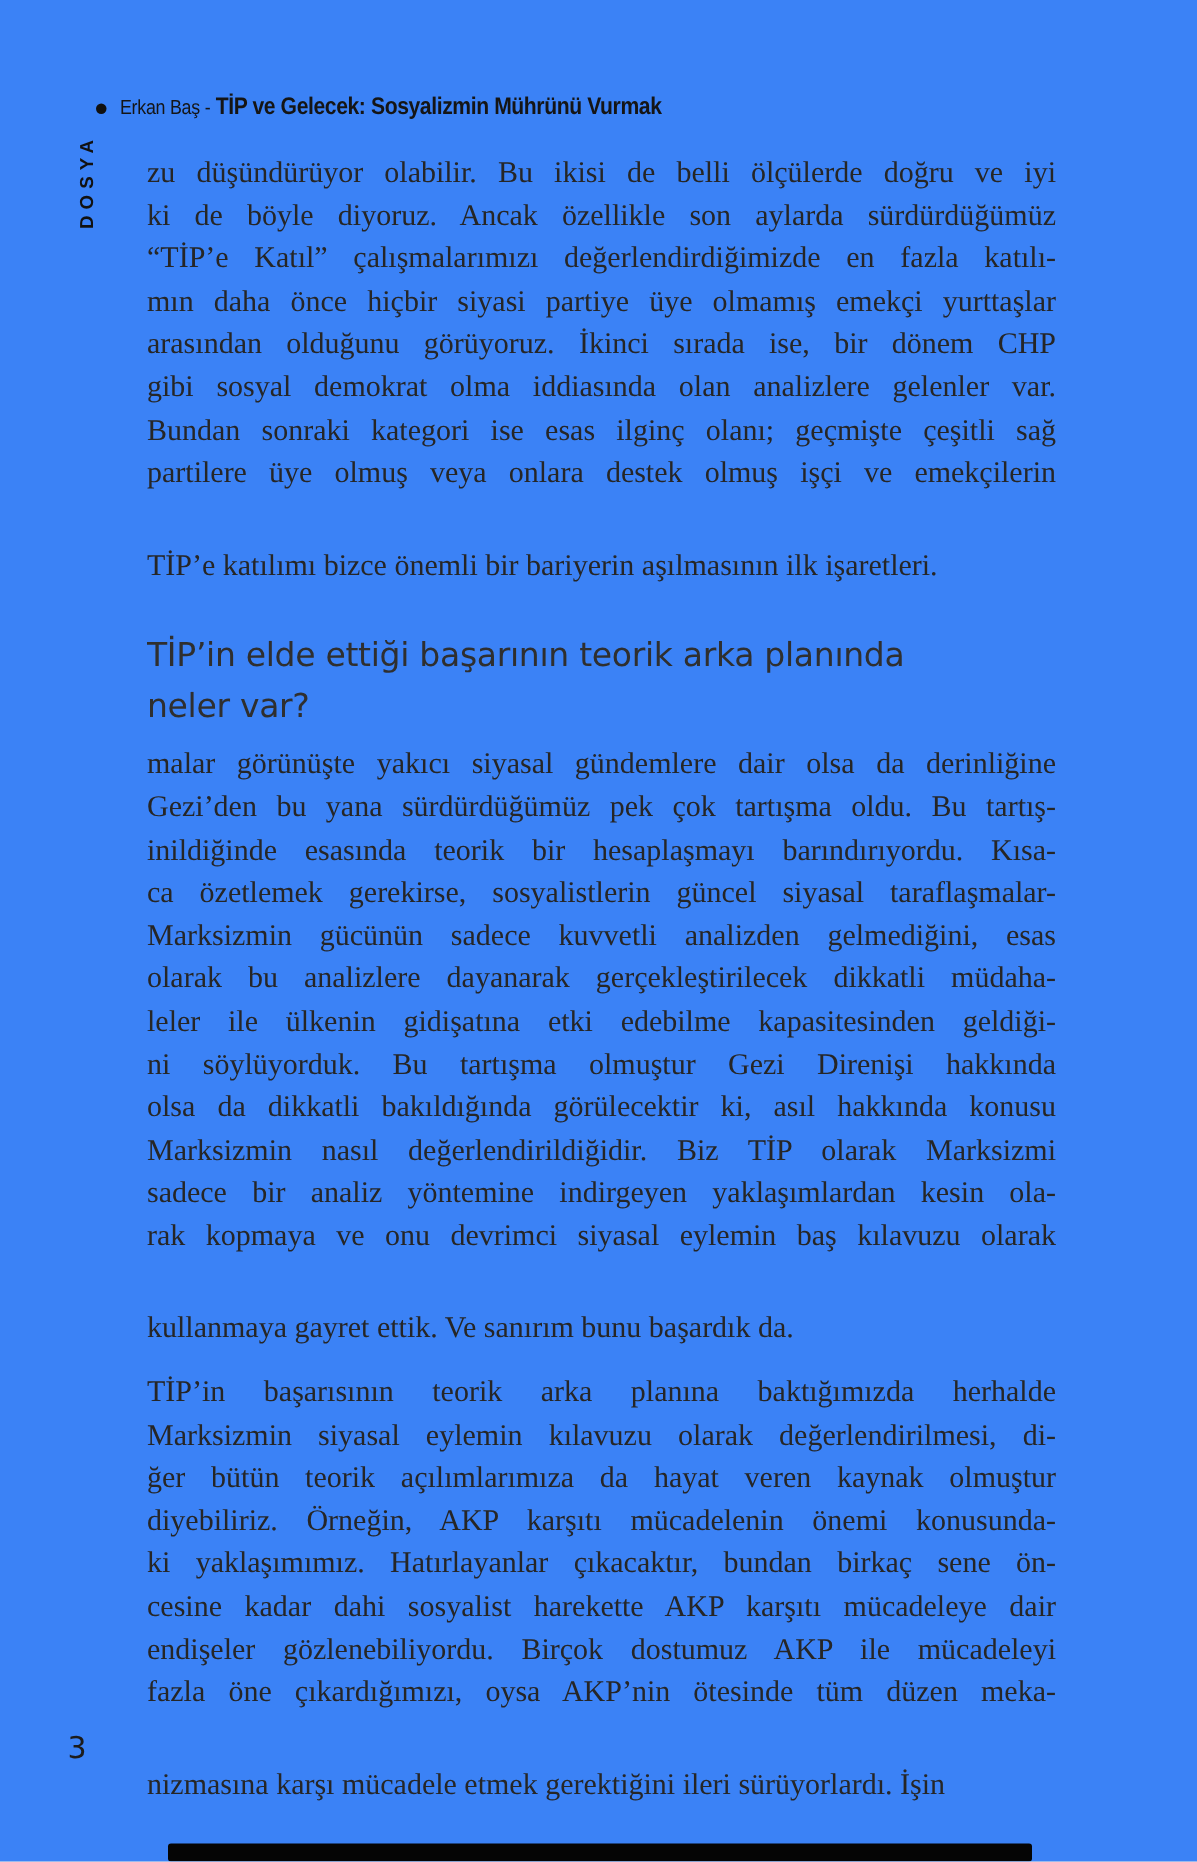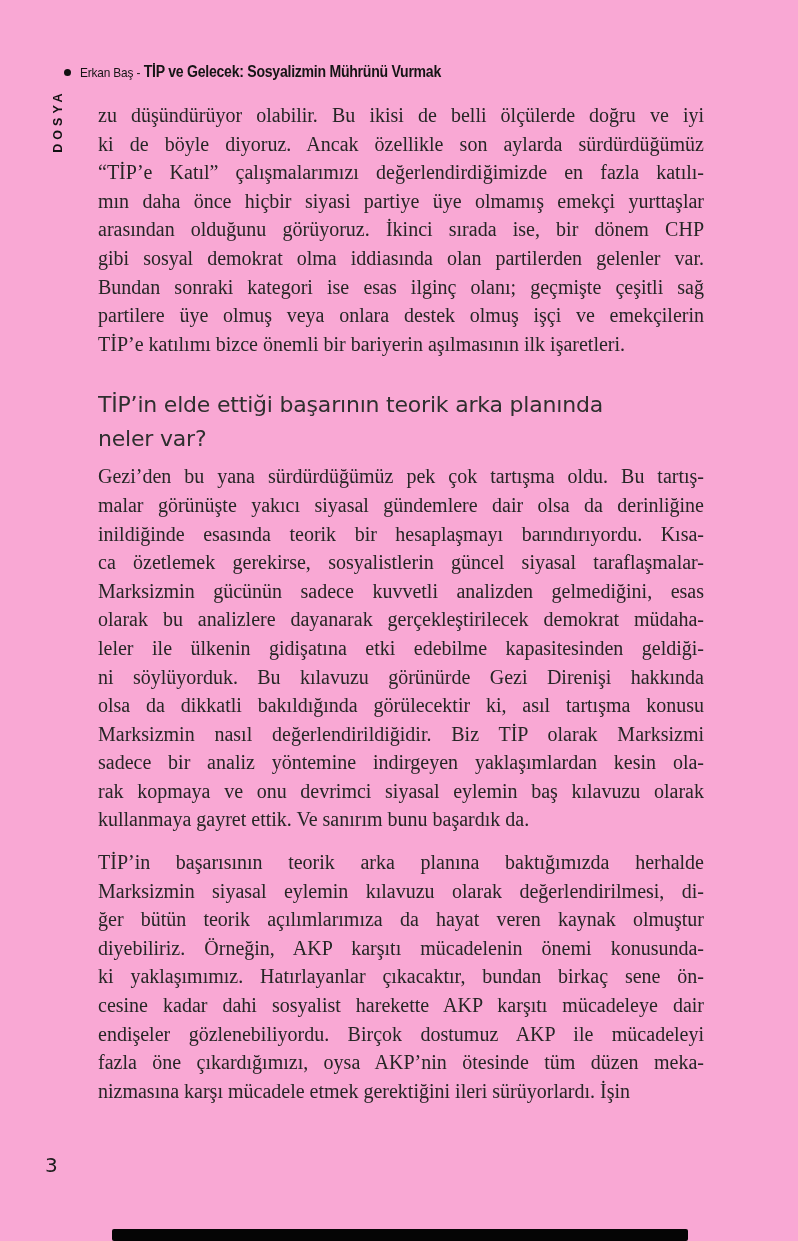--- a/index.html
+++ b/index.html
@@ -1,20 +1,20 @@
 <!DOCTYPE html>
 <html lang="tr"><head>
 <meta charset="utf-8">
 <style>
   html, body { margin: 0; padding: 0; background: #e8e8e8; }
   .page {
     position: relative;
     width: 798px;
     height: 1241px;
-    background: #f9a8d4;
+    background: #3b82f6;
     overflow: hidden;
     font-family: "Liberation Serif", serif;
   }
 
   
   .header-meta {
     position: absolute;
     left: 80px;
     top: 63px;
     height: 20px;
@@ -73,20 +73,21 @@
     line-height: 28.6px;
     overflow: hidden;
     text-align: justify;
     text-align-last: justify;
     white-space: nowrap;
     font-family: Liberation Serif, serif;
   }
   .paragraph .tline.tline-last {
     text-align-last: left;
     white-space: normal;
+    margin-top: 33px;
   }
   
   .paragraph .tline { white-space: normal; }
 
   .section-heading {
     margin-top: 30px;
     margin-bottom: 7px;
     font-family: "DejaVu Sans", sans-serif;
     font-size: 22px;
     font-weight: 500;
@@ -137,39 +138,39 @@
 
   <div class="side-label">DOSYA</div>
 
   <div class="content">
     <div class="paragraph" id="para1">
         <div class="tline">zu düşündürüyor olabilir. Bu ikisi de belli ölçülerde doğru ve iyi</div>
         <div class="tline">ki de böyle diyoruz. Ancak özellikle son aylarda sürdürdüğümüz</div>
         <div class="tline">“TİP’e Katıl” çalışmalarımızı değerlendirdiğimizde en fazla katılı-</div>
         <div class="tline">mın daha önce hiçbir siyasi partiye üye olmamış emekçi yurttaşlar</div>
         <div class="tline">arasından olduğunu görüyoruz. İkinci sırada ise, bir dönem CHP</div>
-        <div class="tline">gibi sosyal demokrat olma iddiasında olan partilerden gelenler var.</div>
+        <div class="tline">gibi sosyal demokrat olma iddiasında olan analizlere gelenler var.</div>
         <div class="tline">Bundan sonraki kategori ise esas ilginç olanı; geçmişte çeşitli sağ</div>
         <div class="tline">partilere üye olmuş veya onlara destek olmuş işçi ve emekçilerin</div>
         <div class="tline tline-last">TİP’e katılımı bizce önemli bir bariyerin aşılmasının ilk işaretleri.</div>
       </div>
     <div class="section-heading">
         <div class="tline">TİP’in elde ettiği başarının teorik arka planında</div>
         <div class="tline tline-last">neler var?</div>
       </div>
     <div class="paragraph" id="para2">
+        <div class="tline">malar görünüşte yakıcı siyasal gündemlere dair olsa da derinliğine</div>
         <div class="tline">Gezi’den bu yana sürdürdüğümüz pek çok tartışma oldu. Bu tartış-</div>
-        <div class="tline">malar görünüşte yakıcı siyasal gündemlere dair olsa da derinliğine</div>
         <div class="tline">inildiğinde esasında teorik bir hesaplaşmayı barındırıyordu. Kısa-</div>
         <div class="tline">ca özetlemek gerekirse, sosyalistlerin güncel siyasal taraflaşmalar-</div>
         <div class="tline">Marksizmin gücünün sadece kuvvetli analizden gelmediğini, esas</div>
-        <div class="tline">olarak bu analizlere dayanarak gerçekleştirilecek demokrat müdaha-</div>
+        <div class="tline">olarak bu analizlere dayanarak gerçekleştirilecek dikkatli müdaha-</div>
         <div class="tline">leler ile ülkenin gidişatına etki edebilme kapasitesinden geldiği-</div>
-        <div class="tline">ni söylüyorduk. Bu kılavuzu görünürde Gezi Direnişi hakkında</div>
-        <div class="tline">olsa da dikkatli bakıldığında görülecektir ki, asıl tartışma konusu</div>
+        <div class="tline">ni söylüyorduk. Bu tartışma olmuştur Gezi Direnişi hakkında</div>
+        <div class="tline">olsa da dikkatli bakıldığında görülecektir ki, asıl hakkında konusu</div>
         <div class="tline">Marksizmin nasıl değerlendirildiğidir. Biz TİP olarak Marksizmi</div>
         <div class="tline">sadece bir analiz yöntemine indirgeyen yaklaşımlardan kesin ola-</div>
         <div class="tline">rak kopmaya ve onu devrimci siyasal eylemin baş kılavuzu olarak</div>
         <div class="tline tline-last">kullanmaya gayret ettik. Ve sanırım bunu başardık da.</div>
       </div>
     <div class="paragraph" id="para3">
         <div class="tline">TİP’in başarısının teorik arka planına baktığımızda herhalde</div>
         <div class="tline">Marksizmin siyasal eylemin kılavuzu olarak değerlendirilmesi, di-</div>
         <div class="tline">ğer bütün teorik açılımlarımıza da hayat veren kaynak olmuştur</div>
         <div class="tline">diyebiliriz. Örneğin, AKP karşıtı mücadelenin önemi konusunda-</div>

